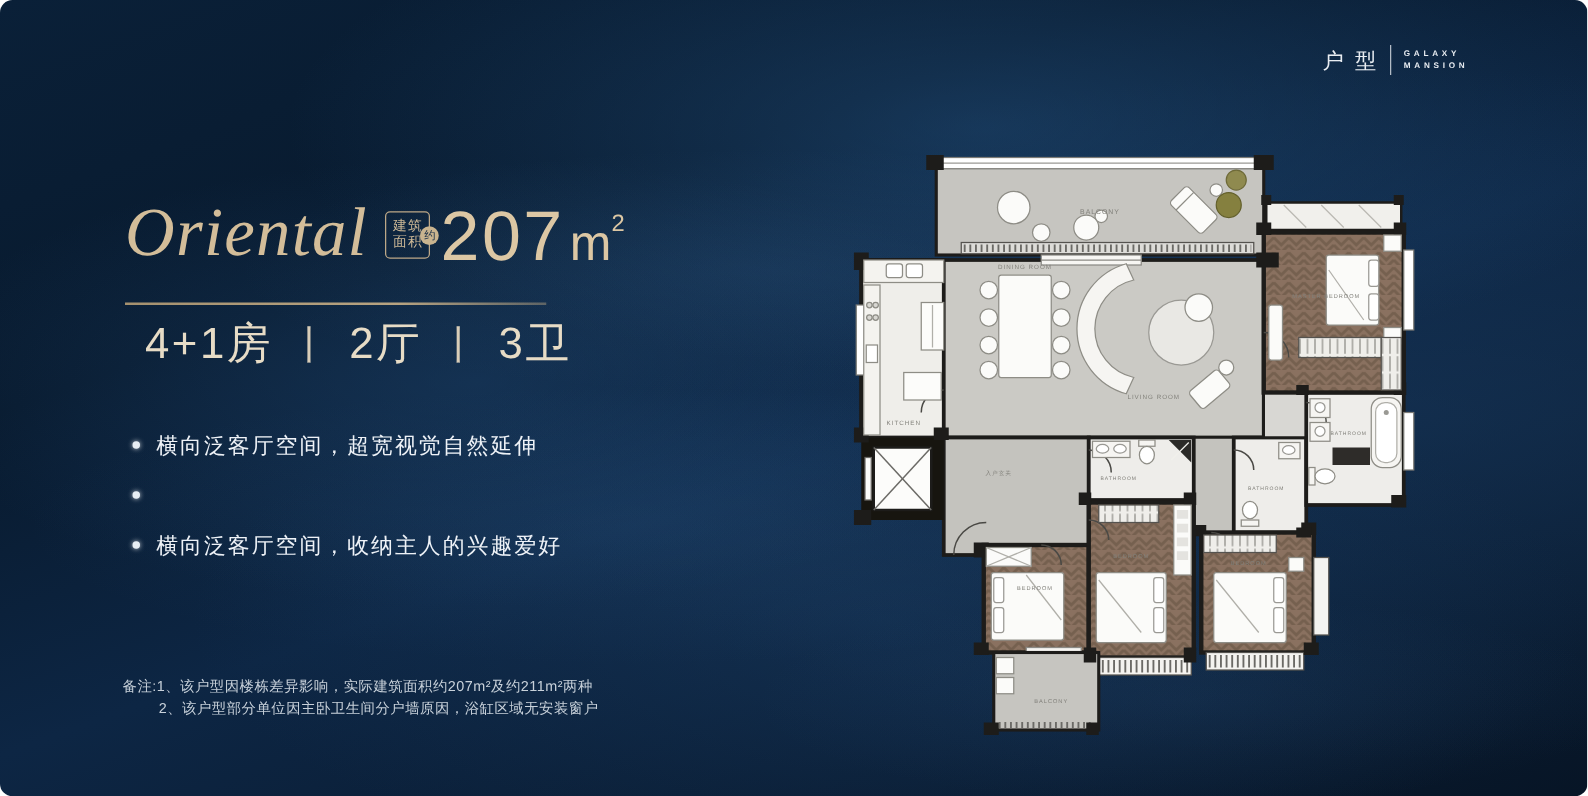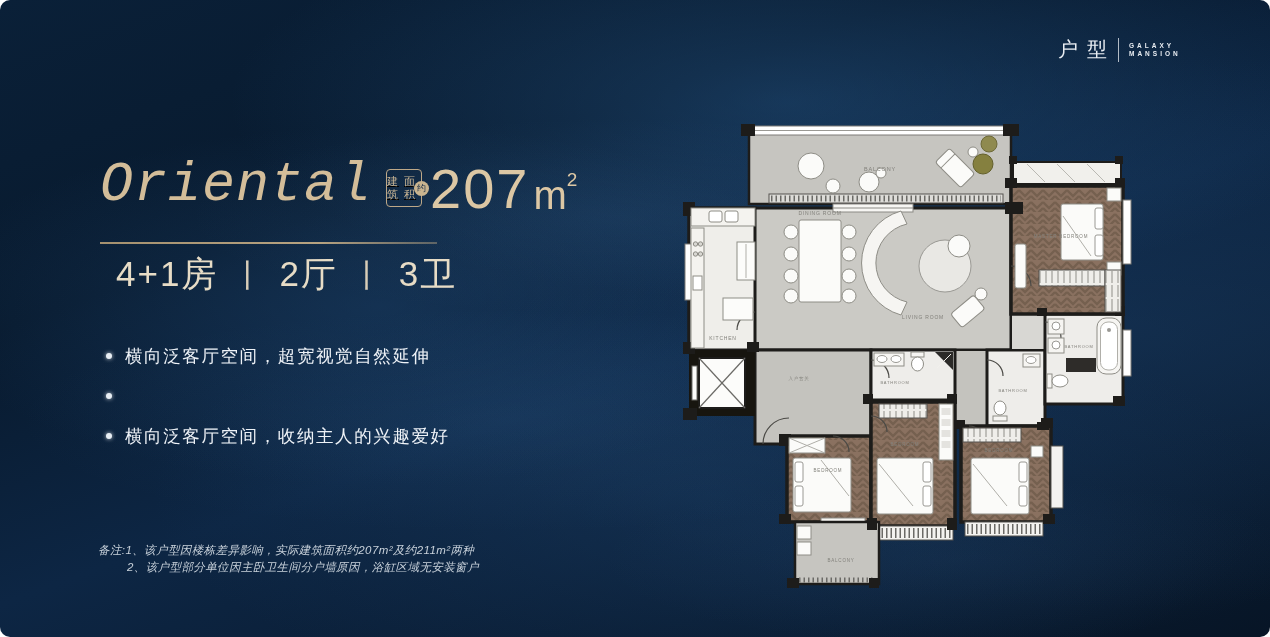--- a/index.html
+++ b/index.html
@@ -13,49 +13,49 @@
       linear-gradient(160deg,#0a2038 0%,#081a2e 30%,#0d2644 55%,#071526 100%);
   }
   .stage:before{content:"";position:absolute;inset:0;
       background:
         radial-gradient(600px 140px at 48% 34%, rgba(70,120,170,.14), transparent 70%),
         radial-gradient(700px 160px at 40% 66%, rgba(60,110,160,.12), transparent 70%),
         radial-gradient(500px 120px at 75% 88%, rgba(55,100,150,.12), transparent 70%);
       pointer-events:none;}
   
   .logo{position:absolute;left:1058px;top:36px;display:flex;align-items:center;color:#e9edf2;}
-  .logo .cn{font-size:20px;letter-spacing:9px;font-weight:500;}
+  .logo .cn{font-size:17px;letter-spacing:9px;font-weight:500;}
   .logo .bar{width:1px;height:24px;background:rgba(233,237,242,.75);margin:0 10px 0 2px;}
   .logo .en{display:flex;flex-direction:column;line-height:8.5px;padding-top:1px;}
   .logo .en span{font-size:6.5px;letter-spacing:3px;font-weight:700;}
   
   .title-row{position:absolute;left:100px;top:158px;display:flex;align-items:flex-end;}
-  .oriental{font-family:Liberation Mono, monospace;font-style:italic;font-size:55px;line-height:1;
+  .oriental{font-family:Liberation Serif, serif;font-style:italic;font-size:55px;line-height:1;
             color:#d3bd99;letter-spacing:1px;}
   .badge{margin:0 8px 6px 14px;position:relative;width:34px;height:36px;border:1px solid #bda888;
-         border-radius:4px;display:flex;flex-direction:row;align-items:center;justify-content:center;text-decoration:underline;}
+         border-radius:4px;display:flex;flex-direction:column;align-items:center;justify-content:center;}
   .badge span{font-size:11px;line-height:13px;color:#cdb896;letter-spacing:1px;}
   .badge .circ{position:absolute;right:-8px;top:11px;width:15px;height:15px;border-radius:50%;
          background:#c9b48f;color:#132a45;font-size:9px;line-height:15px;text-align:center;letter-spacing:0;}
   .area{display:flex;align-items:flex-start;color:#dcc7a4;margin-bottom:-4px;}
   .area .num{font-size:56px;line-height:1;font-weight:400;letter-spacing:2px;}
   .area .unit{font-size:40px;line-height:1;margin:14px 0 0 4px;font-weight:400;}
   .area .sup{font-size:19px;margin-top:8px;}
   .divider{position:absolute;left:100px;top:242px;width:337px;height:1.5px;
            background:linear-gradient(90deg,#a5916f,#b7a381 65%,rgba(183,163,129,.45));}
   .specs{position:absolute;left:116px;top:251px;font-size:35px;color:#e7dcc6;letter-spacing:2px;font-weight:500;}
   .specs .sep{font-weight:300;color:#d8cdb8;margin:0 14px;font-size:31px;}
   
   .features{position:absolute;left:106px;top:344px;list-style:none;margin:0;padding:0;}
   .features li{display:flex;align-items:center;margin-bottom:25px;}
   .features .dot{width:6px;height:6px;border-radius:50%;background:#e8eef4;
                  box-shadow:0 0 4px rgba(255,255,255,.8);margin-right:13px;flex:0 0 auto;}
   .features .txt{font-size:17.5px;color:#eef2f7;letter-spacing:1.6px;}
   
-  .notes{position:absolute;left:98px;top:542px;color:#c8d1da;font-size:11.5px;line-height:17px;letter-spacing:.4px;font-style:italic;}
+  .notes{position:absolute;left:98px;top:542px;color:#c8d1da;font-size:11.5px;line-height:17px;letter-spacing:.4px;}
   .notes .l2{padding-left:29px;}
   
   .plan{position:absolute;left:683px;top:116px;width:452px;height:476px;}
   svg text{font-family:"Liberation Sans",sans-serif;}
 </style>
 </head>
 <body>
 
 <div class="stage">
 

